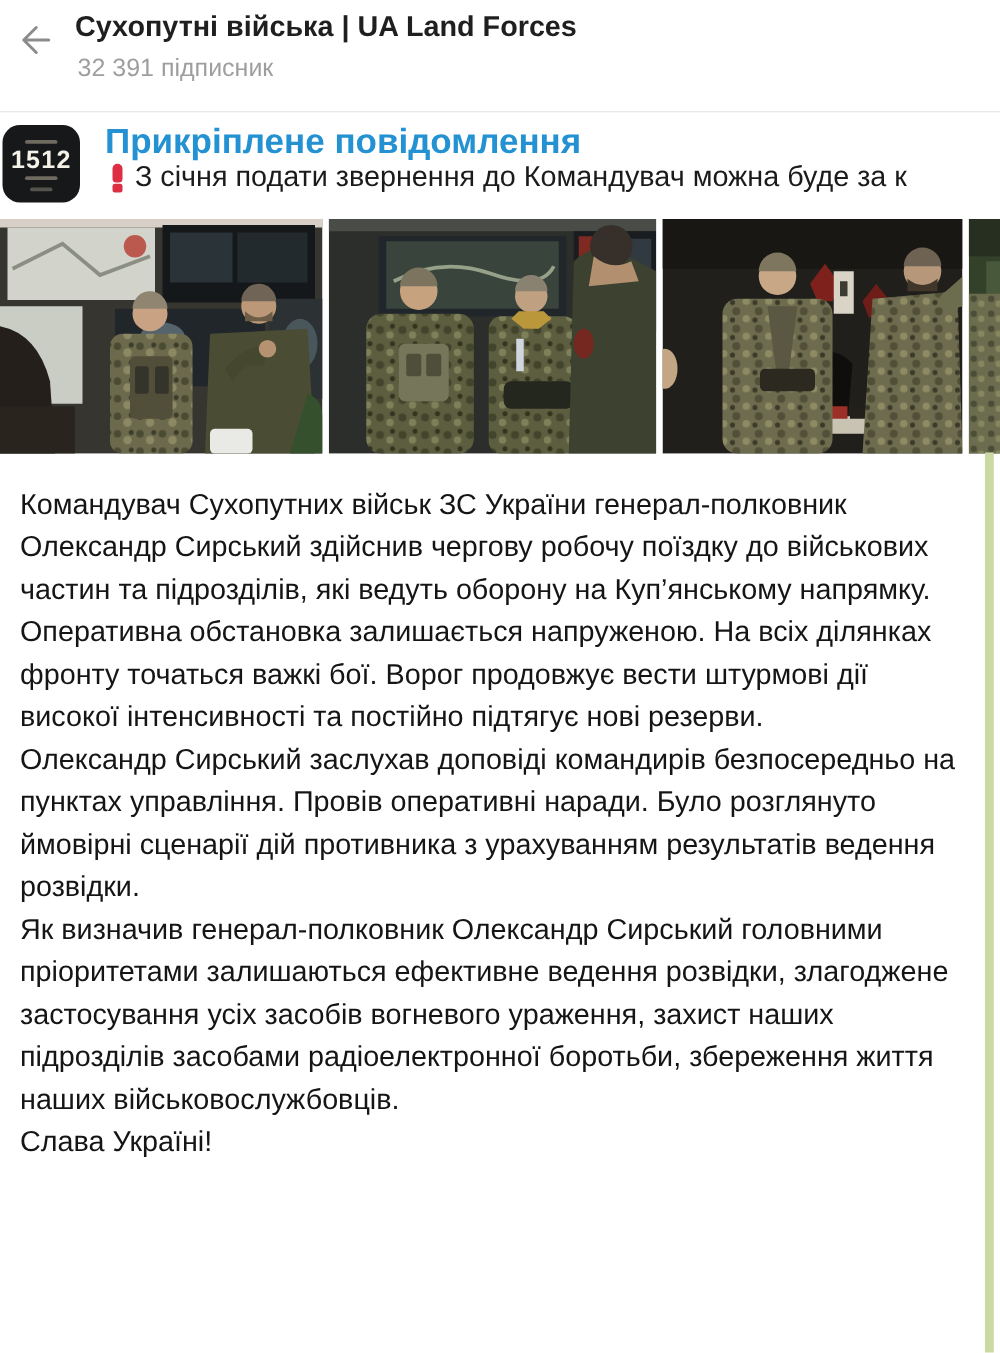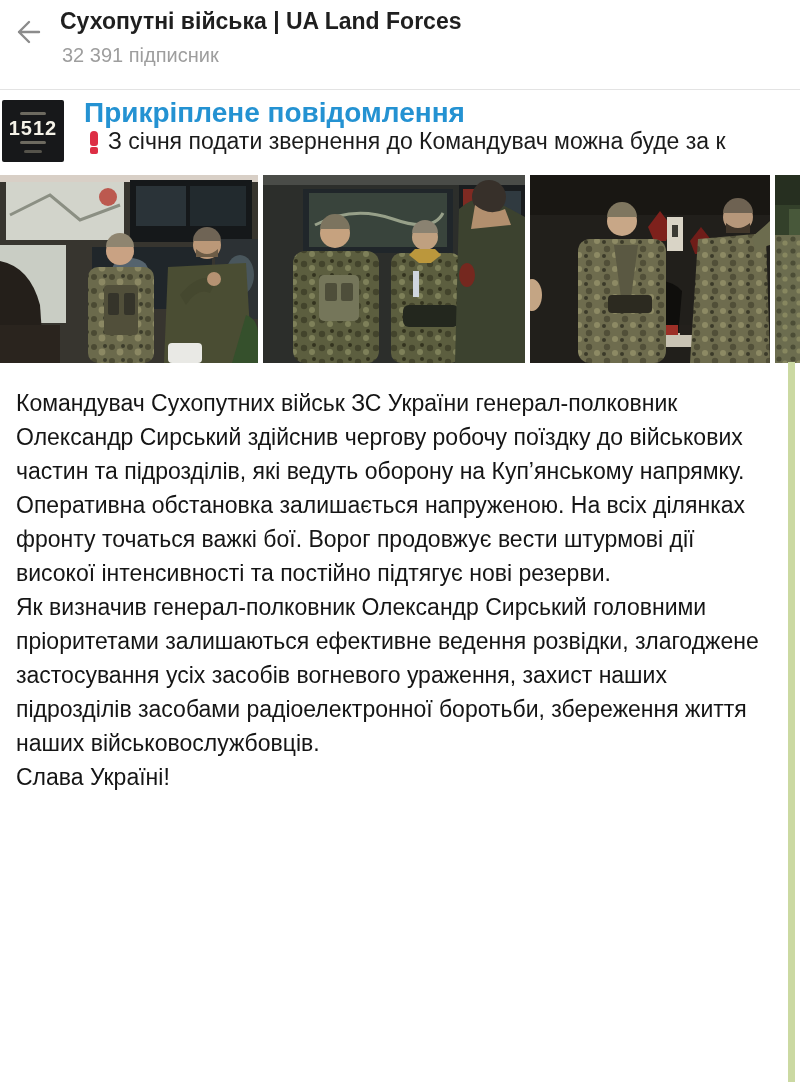--- a/index.html
+++ b/index.html
@@ -8,21 +8,21 @@
     font-family:"Liberation Sans","DejaVu Sans",sans-serif;
     -webkit-font-smoothing:antialiased;
   }
   
   .header{position:relative;height:89px;background:#fff;border-bottom:1px solid #e3e3e3;text-align:center;}
   .back-btn{position:absolute;left:6px;top:14px;width:40px;height:40px;display:flex;align-items:center;justify-content:center;cursor:pointer;}
   .chan-title{position:absolute;left:60px;top:8px;font-size:23px;font-weight:700;color:#1f1f1f;white-space:nowrap;}
   .chan-sub{position:absolute;left:62px;top:44px;font-size:20px;color:#9e9e9e;white-space:nowrap;}
   
   .pinned{position:relative;height:85px;background:#fff;cursor:pointer;}
-  .pin-thumb{position:absolute;left:2px;top:10px;width:62px;height:62px;border-radius:2px;background:#17181a;
+  .pin-thumb{position:absolute;left:2px;top:10px;width:62px;height:62px;border-radius:14px;background:#17181a;
     display:flex;flex-direction:column;align-items:center;justify-content:center;}
   .pin-thumb .t1512{color:#f5f2e8;font-weight:700;font-size:20px;letter-spacing:1px;line-height:20px;}
   .pin-thumb .tiny{width:26px;height:3px;background:#6d6a60;border-radius:2px;margin:3px 0;}
   .pin-thumb .tiny2{width:18px;height:3px;background:#55534b;border-radius:2px;margin-top:3px;}
   .pin-label{position:absolute;left:84px;top:7px;font-size:28px;font-weight:700;color:#2492d2;white-space:nowrap;}
   .pin-preview{position:absolute;left:88px;top:38px;right:0;font-size:23px;color:#1b1b1b;white-space:nowrap;overflow:hidden;display:flex;align-items:center;gap:8px;}
   .excl{display:inline-block;position:relative;width:12px;height:26px;flex:0 0 12px;}
   .excl .bar{position:absolute;left:2px;top:2px;width:8px;height:15px;background:#dd2e44;border-radius:4px 4px 3px 3px;}
   .excl .dot{position:absolute;left:2px;bottom:1px;width:8px;height:7px;background:#dd2e44;border-radius:2px;}
   
@@ -197,18 +197,19 @@
       <rect x="14" y="34" width="11" height="66" fill="#48583a"></rect>
       <rect x="0" y="60" width="25" height="128" fill="url(#p4camo)"></rect>
     </svg>
   </div>
 </div>
 
 <div class="message">
   <div class="msg-text">
     <p>Командувач Сухопутних військ ЗС України генерал-полковник Олександр Сирський здійснив чергову робочу поїздку до військових частин та підрозділів, які ведуть оборону на Куп’янському напрямку.</p>
     <p>Оперативна обстановка залишається напруженою. На всіх ділянках фронту точаться важкі бої. Ворог продовжує вести штурмові дії високої інтенсивності та постійно підтягує нові резерви.</p>
+    <p>Олександр Сирський заслухав доповіді командирів безпосередньо на пунктах управління. Провів оперативні наради. Було розглянуто ймовірні сценарії дій противника з урахуванням результатів ведення розвідки.</p>
     <p>Як визначив генерал-полковник Олександр Сирський головними пріоритетами залишаються ефективне ведення розвідки, злагоджене застосування усіх засобів вогневого ураження, захист наших підрозділів засобами радіоелектронної боротьби, збереження життя наших військовослужбовців.</p>
     <p>Слава Україні!</p>
   </div>
 </div>
 
 <div class="wallpaper-strip"></div>
 
 </body></html>

